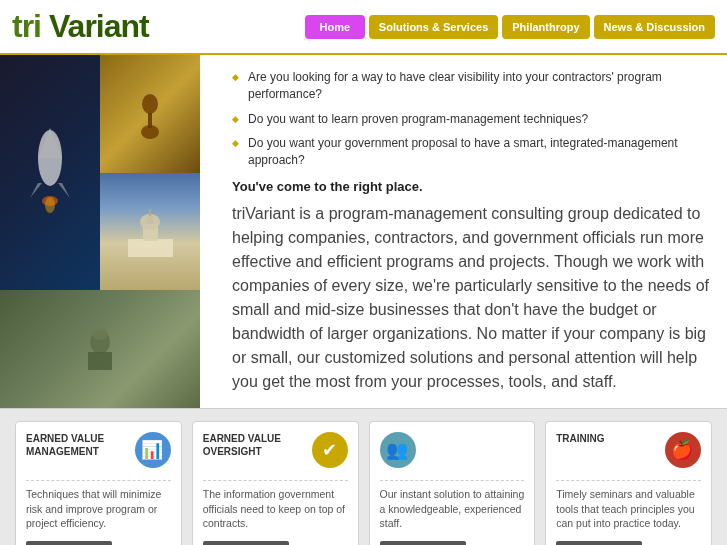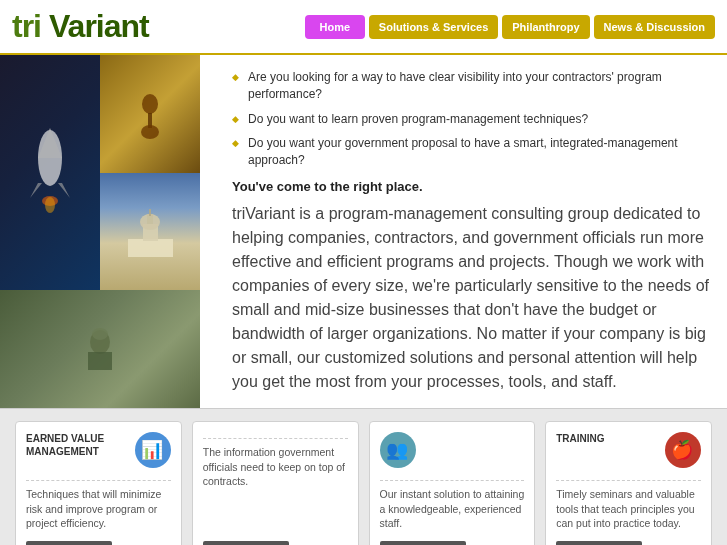--- a/index.html
+++ b/index.html
@@ -271,20 +271,24 @@
 <div class="card">
       <div class="card-header">
         <div class="card-title">EARNED VALUE MANAGEMENT</div>
         <div class="card-icon blue">📊</div>
       </div>
       <hr class="card-divider">
       <p class="card-text">Techniques that will minimize risk and improve program or project efficiency.</p>
       <button class="click-here-btn">CLICK HERE</button>
     </div>
     <div class="card">
+      <div class="card-header">
+        <div class="card-title">EARNED VALUE OVERSIGHT</div>
+        <div class="card-icon gold">✔</div>
+      </div>
       <hr class="card-divider">
       <p class="card-text">The information government officials need to keep on top of contracts.</p>
       <button class="click-here-btn">CLICK HERE</button>
     </div>
     <div class="card">
       <div class="card-header">
         <div class="card-icon teal">👥</div>
       </div>
       <hr class="card-divider">
       <p class="card-text">Our instant solution to attaining a knowledgeable, experienced staff.</p>

